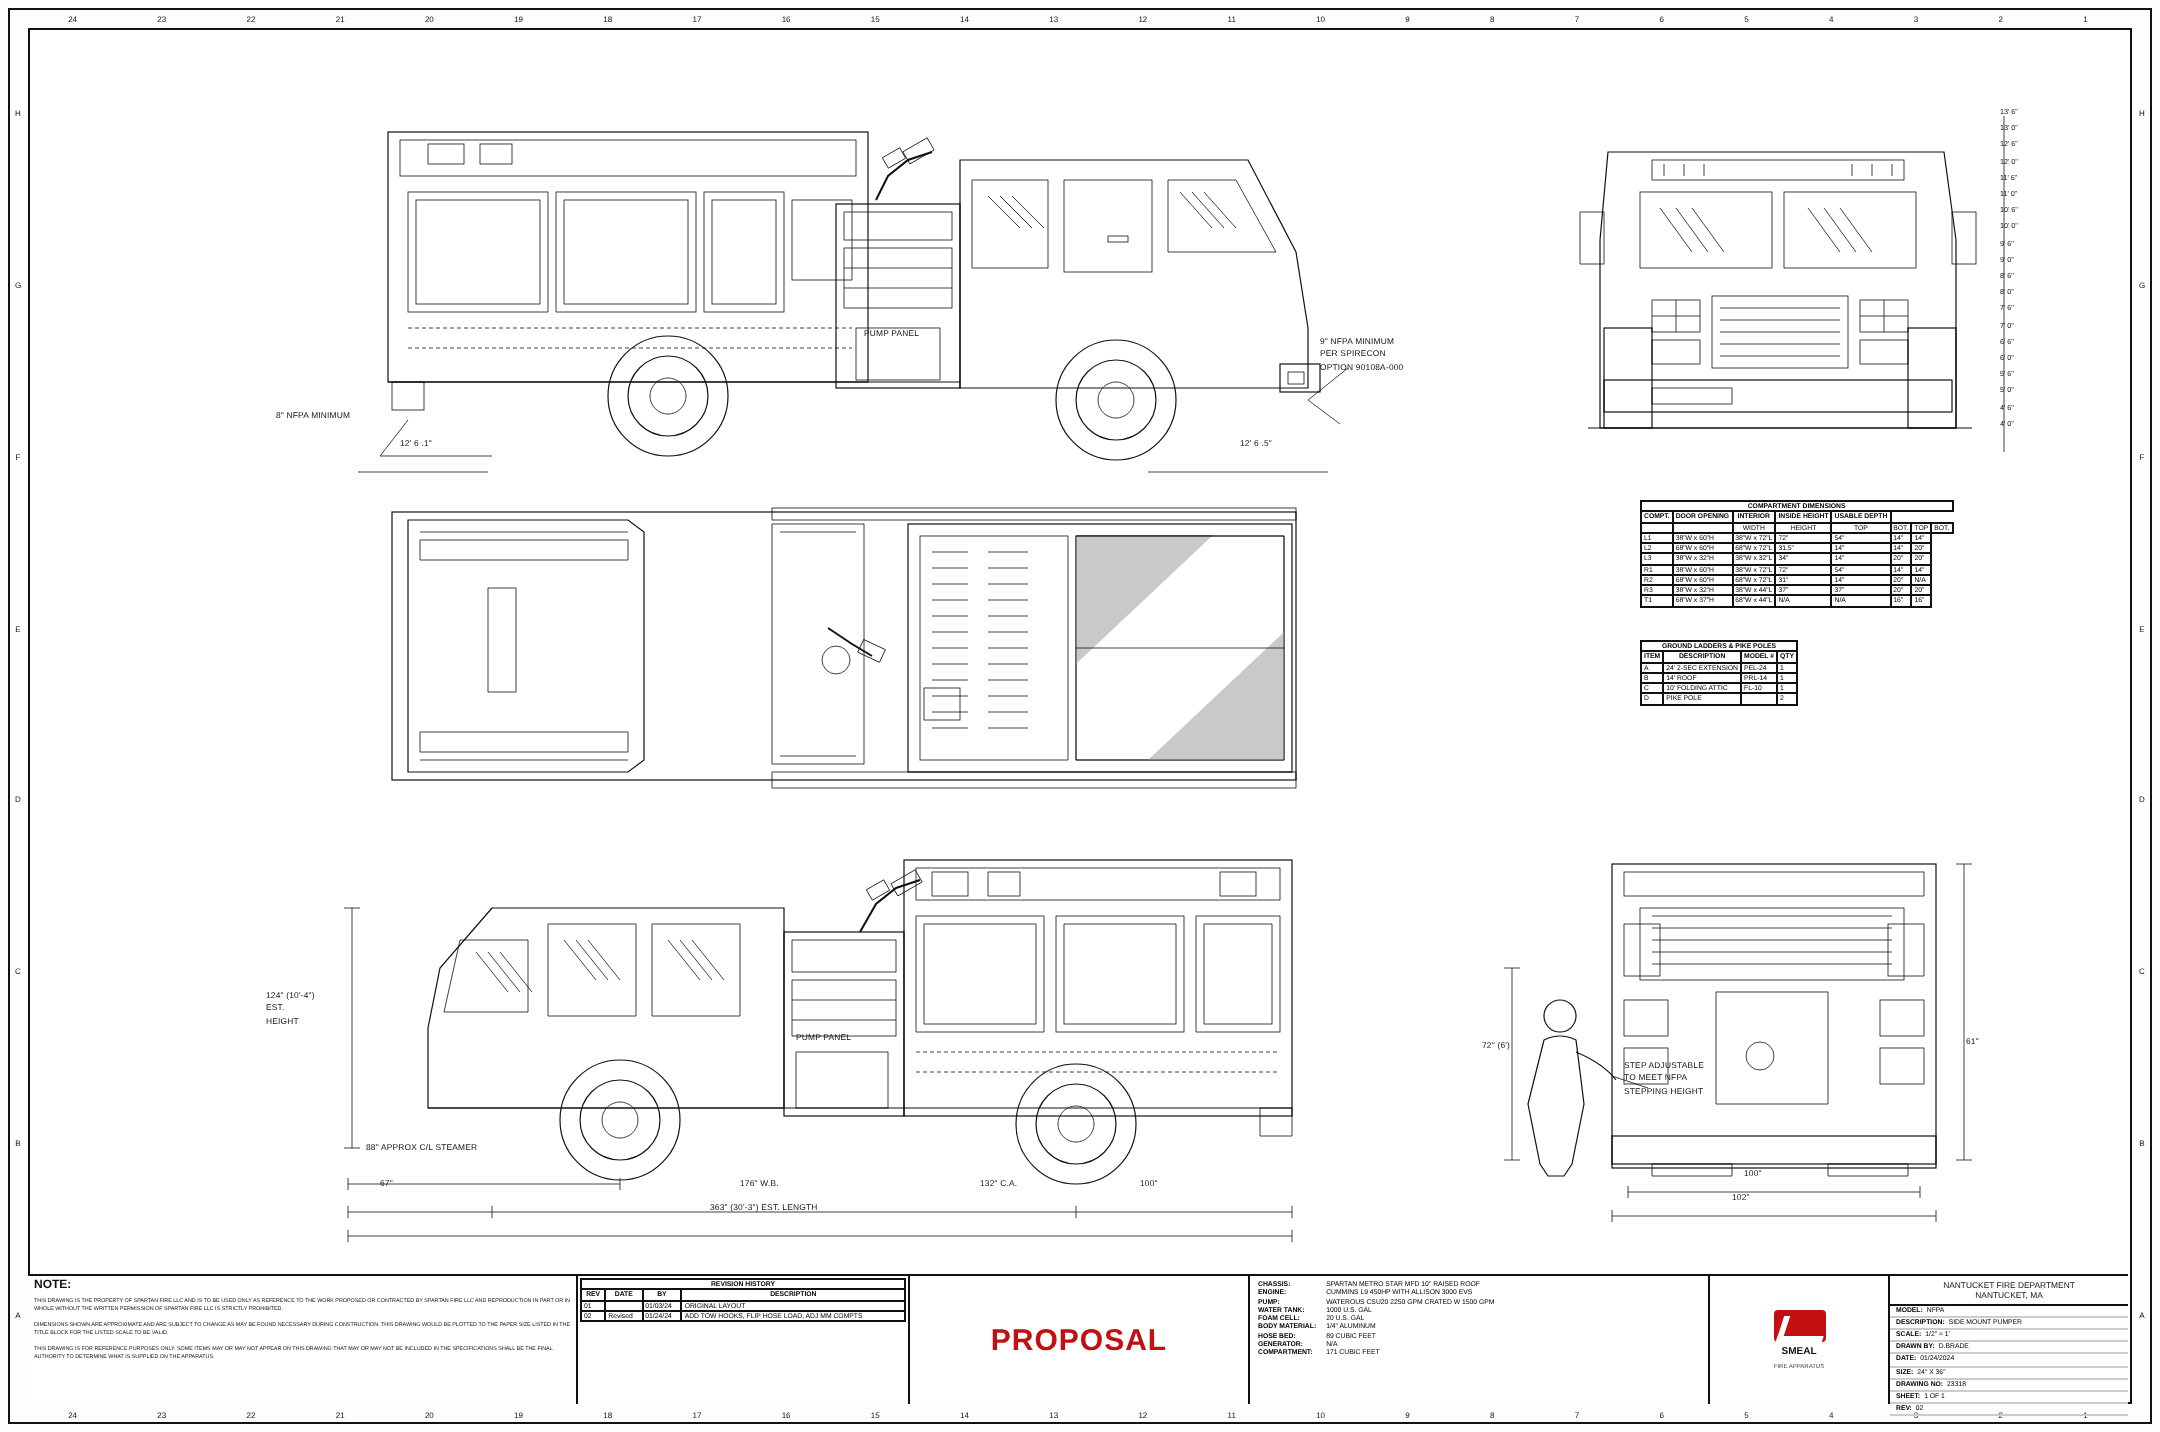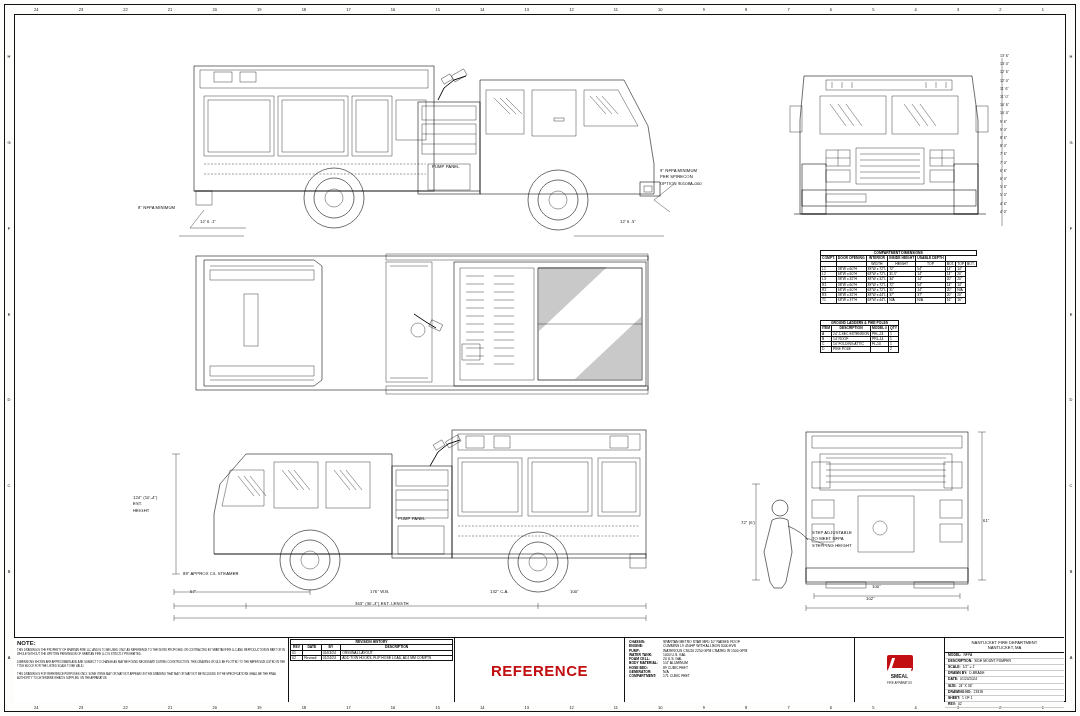--- a/index.html
+++ b/index.html
@@ -529,21 +529,21 @@
               <td>02</td>
               <td>Revised</td>
               <td>01/24/24</td>
               <td>ADD TOW HOOKS, FLIP HOSE LOAD, ADJ MM COMPTS</td>
             </tr>
           </tbody>
         </table>
     </div>
 
     <div class="tb-cell" style="left:440px;width:170px;display:flex;align-items:center;justify-content:center;">
-      <div class="proposal">REFERENCE</div>
+      <div class="proposal">PROPOSAL</div>
     </div>
 
     <div class="tb-cell" style="left:610px;width:230px;padding:2px 3px;">
       <table class="spec" id="tbl-chassis" style="border:none;">
           <tbody>
             <tr>
               <td style="border: none; font-weight: bold; padding-right: 4px;">CHASSIS:</td>
               <td style="border: none;">SPARTAN METRO STAR MFD 10" RAISED ROOF</td>
             </tr>
             <tr>

